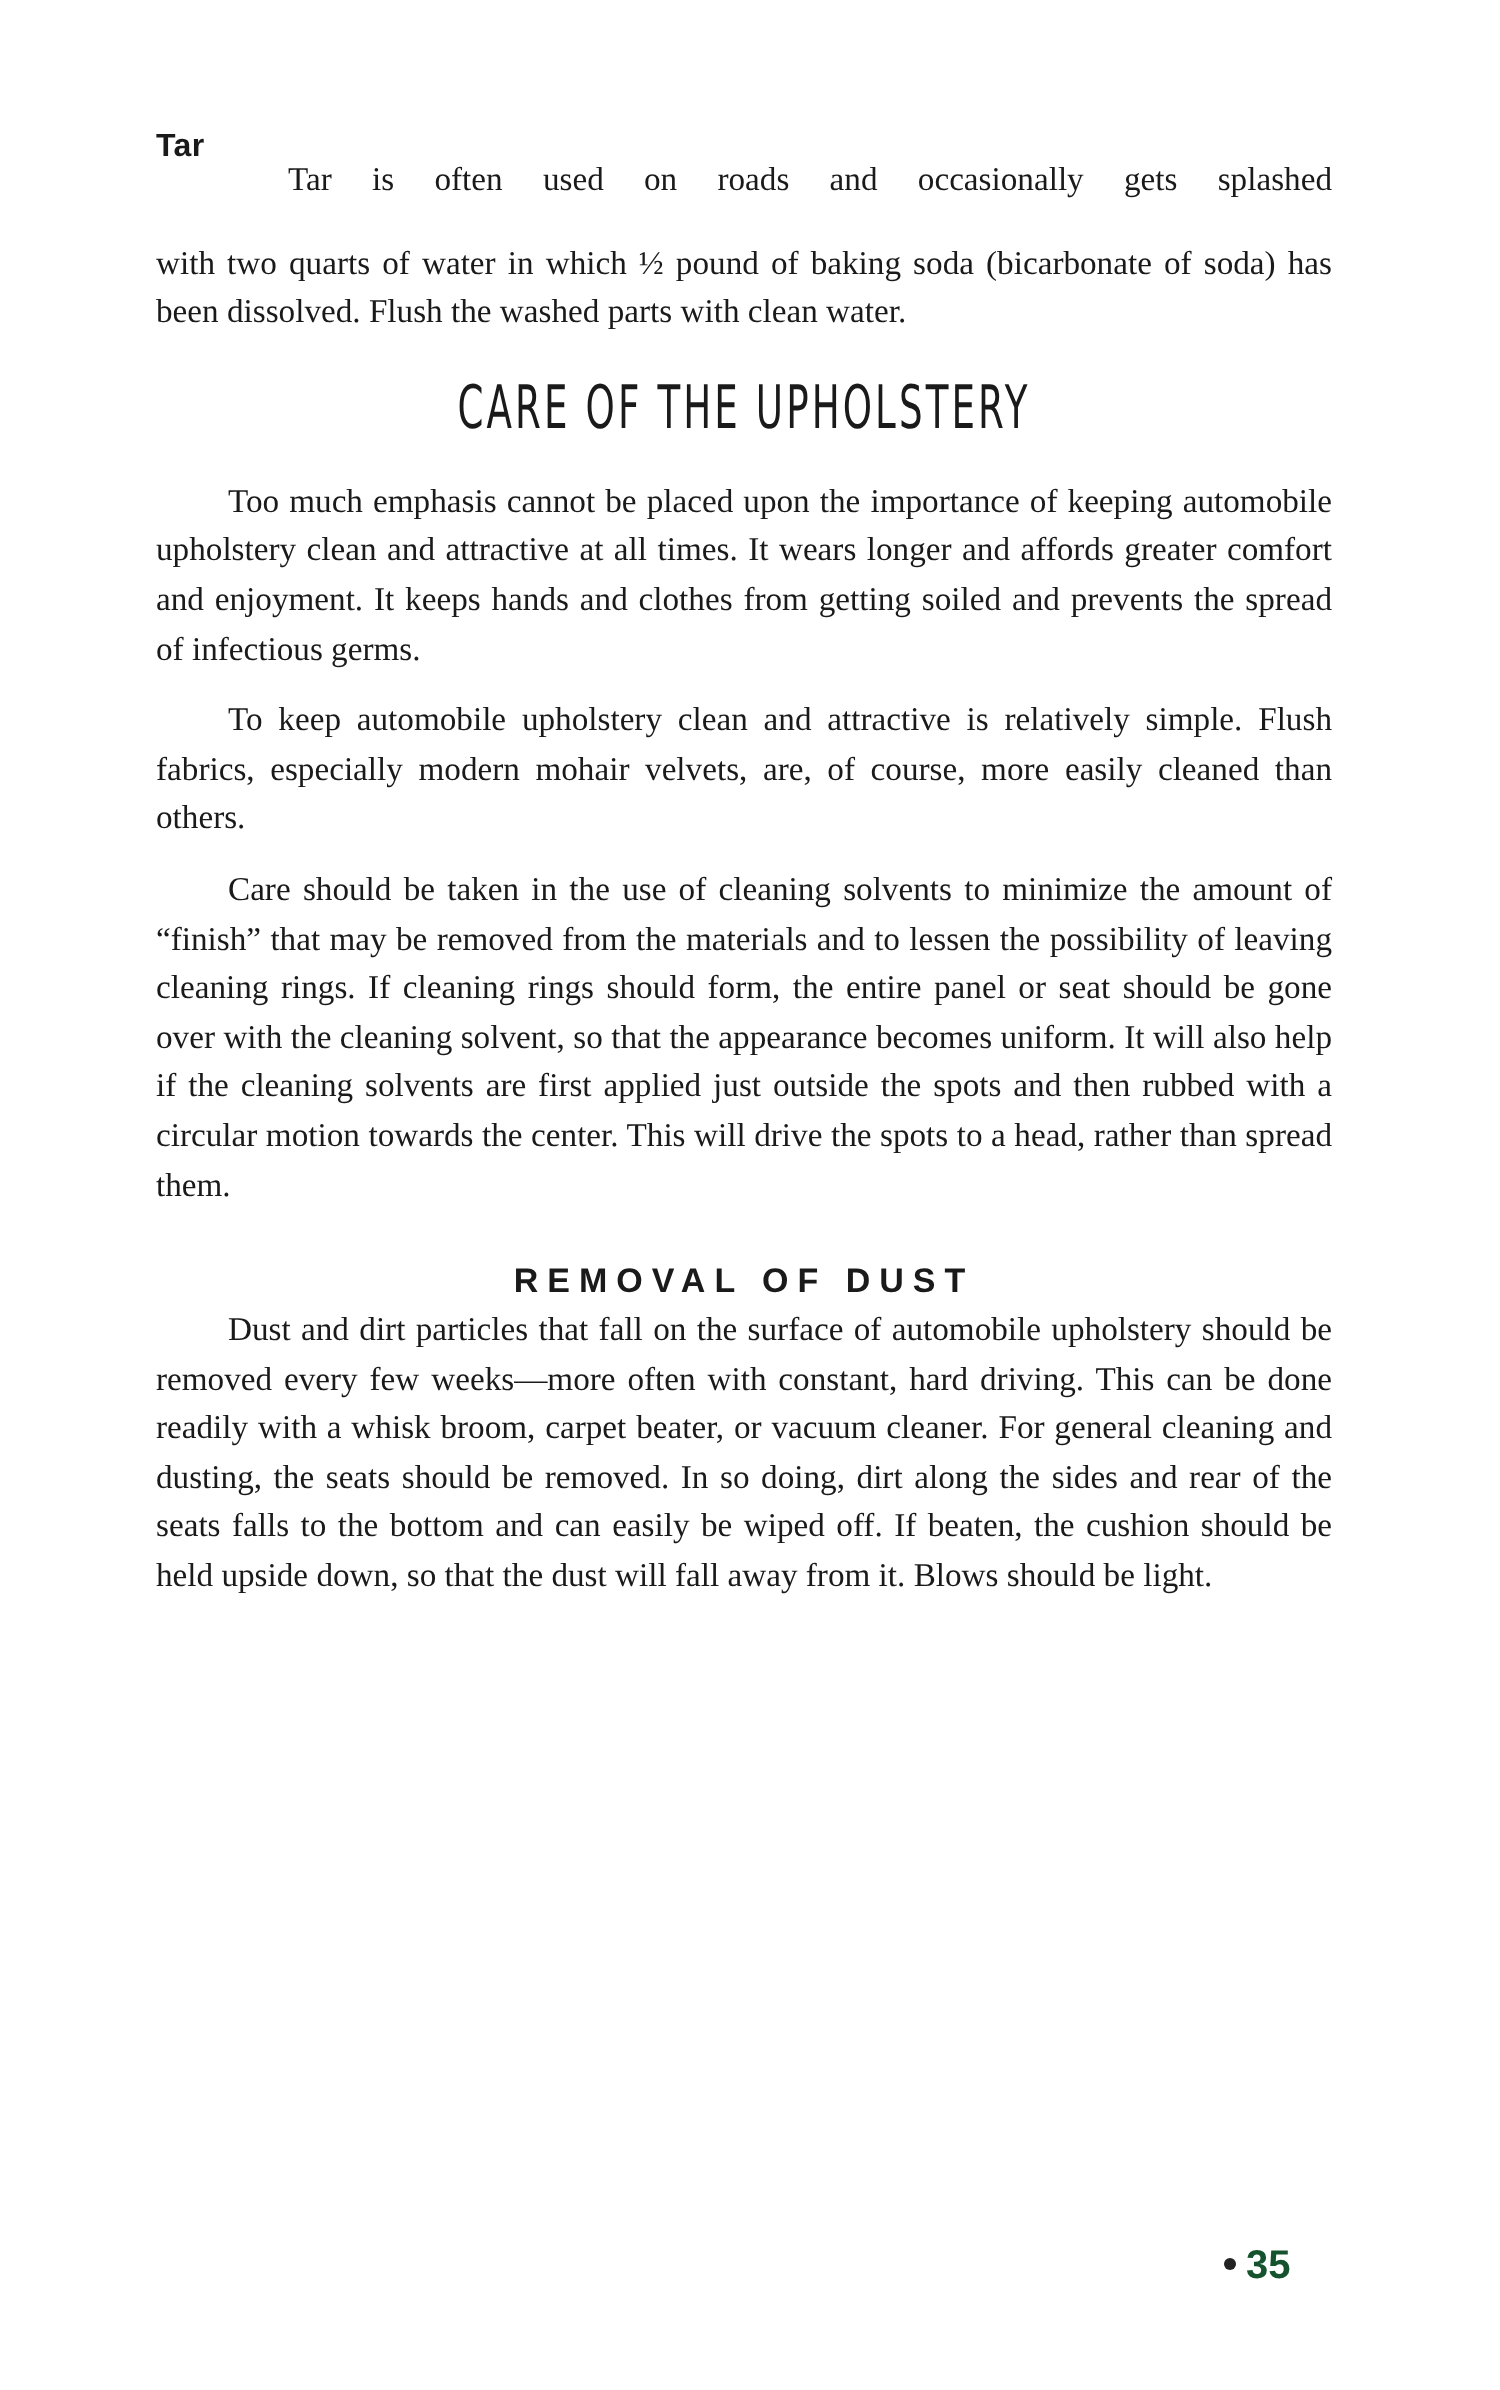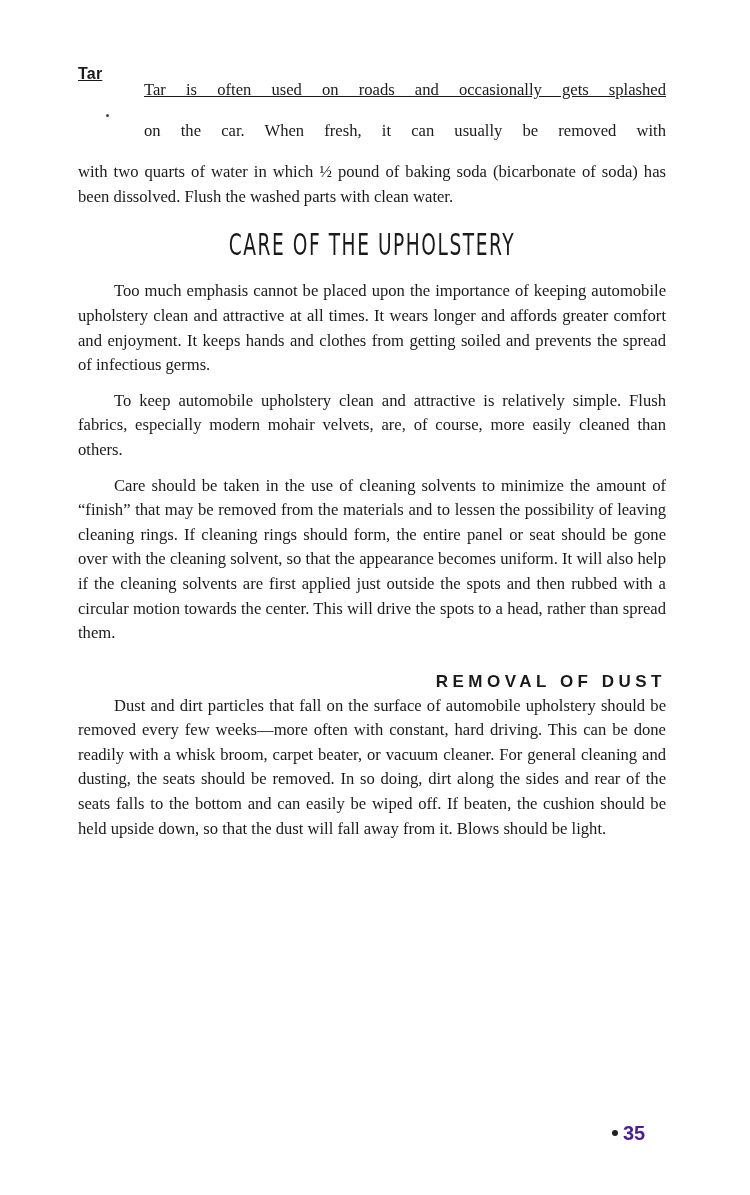--- a/index.html
+++ b/index.html
@@ -7,57 +7,51 @@
     width: 750px; height: 1195px; background: #ffffff; position: relative; overflow: hidden;
     font-family: "Liberation Serif", "DejaVu Serif", serif; color: #1a1a1a;
   }
   .page { position: absolute; left: 78px; top: 62px; width: 588px; }
   .txt { font-size: 16.6px; line-height: 24.6px; text-align: justify; margin: 0; }
   .entry { position: relative; }
   .lead {
     font-family: "Liberation Sans", "DejaVu Sans", sans-serif; font-weight: bold;
     font-size: 16px; letter-spacing: 0.2px;
   }
-  .tar-first { display: flex; text-decoration: underline; }
+  .tar-first { display: flex; }
   .tar-first .lead { width: 66px; flex: none; }
   .line { display: block; text-align: justify; text-align-last: justify; margin-top: 16px; }
   .para { text-indent: 36px; margin-top: 11px; }
   .h1 {
     font-family: "DejaVu Sans", "Liberation Sans", sans-serif; font-weight: normal;
     font-size: 30px; letter-spacing: 2.5px; text-align: center; transform: scaleX(0.62);
     transform-origin: center; margin: 18px 0 8px 0; color: #1a1a1a; line-height: 36px;
     white-space: nowrap;
   }
   .h2 {
     font-family: "Liberation Sans", "DejaVu Sans", sans-serif; font-weight: bold;
-    font-size: 17px; letter-spacing: 4.5px; text-align: right; margin: 26px 0 2px 0;
+    font-size: 17px; letter-spacing: 4.5px; text-align: center; margin: 26px 0 2px 0;
   }
   .folio {
     position: absolute; left: 612px; top: 1122px;
-    font-family: "Liberation Sans", "DejaVu Sans", sans-serif; font-size: 20px; font-weight: bold; color: #4c1d95;
+    font-family: "Liberation Sans", "DejaVu Sans", sans-serif; font-size: 20px; font-weight: bold; color: #14532d;
   }
   .bullet { display: inline-block; width: 6px; height: 6px; border-radius: 50%; background: #222; vertical-align: middle; margin-right: 5px; position: relative; top: -2px; }
   .dot-mark { display:inline-block; width:3px; height:3px; background:#444; border-radius:50%; margin: 0 18px 0 30px; vertical-align: middle; }
 </style>
 </head>
 <body>
 
 <div class="page">
 
   <div class="entry">
     <div class="txt">
       <div class="tar-first">
         <span class="lead">Tar</span>
         <span class="line" style="flex:1">Tar is often used on roads and occasionally gets splashed</span>
-      </div>
-      <div style="display:flex">
-        <span style="width:66px;flex:none;position:relative">
-            <span class="dot-mark" style="position:absolute;left:28px;top:11px;margin:0"></span>
-          </span>
-        <span class="line" style="flex:1">on the car. When fresh, it can usually be removed with</span>
       </div>
     </div>
   </div>
 
   <div class="entry" style="margin-top:17px">
     <div class="txt">
       <p class="txt">with two quarts of water in which ½ pound of baking soda (bicarbonate of soda) has been dissolved. Flush the washed parts with clean water.</p>
     </div>
   </div>
 

